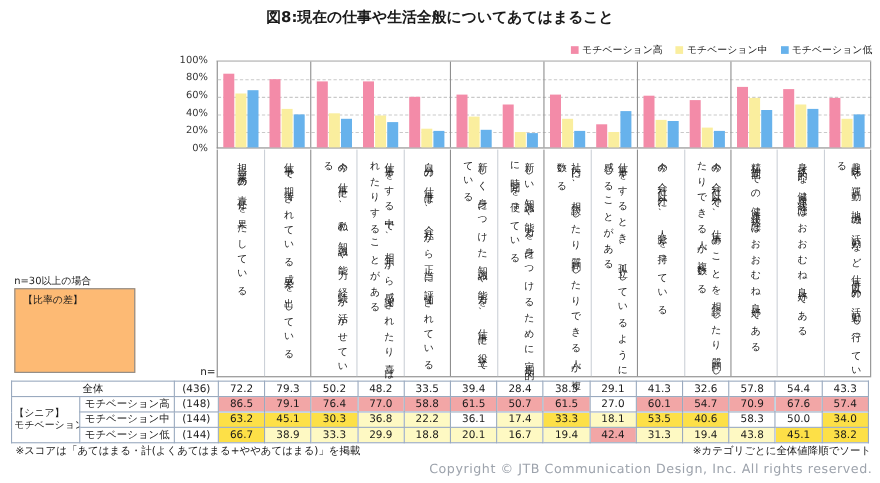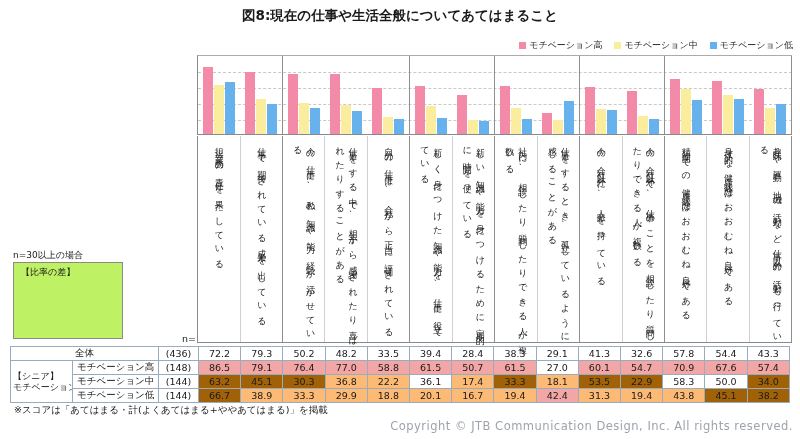--- a/index.html
+++ b/index.html
@@ -30,38 +30,38 @@
   .cat-area { position:absolute; left:197px; top:136px; width:595px; height:207px; display:flex;
               border-left:1px solid #8a8a8a; border-bottom:1px solid #8a8a8a; }
   .cat-section { display:flex; border-right:1px solid #8f8f8f; }
   .cat-cell { flex:1; display:flex; justify-content:center; padding-top:4px; border-right:1px solid #ccd1d8; }
   .cat-cell:last-child { border-right:none; }
   .vtext { writing-mode:vertical-rl; text-orientation:upright; font-size:9px;
            line-height:1.45; letter-spacing:4px; }
 
   .note-n30 { position:absolute; left:13px; top:249px; font-size:9px; }
   .diff-box { position:absolute; left:13px; top:262px; width:110px; height:77px;
-              border:1px solid #8a8a8a; padding:3px 0 0 7px; background:#bef264; }
+              border:1px solid #8a8a8a; padding:3px 0 0 7px; background:#fdba74; }
   .diff-title { font-size:9px; margin-bottom:2px; }
   .diff-row { display:flex; align-items:center; gap:5px; height:15px; }
   .diff-swatch { width:22px; height:10px; display:inline-block; }
   .diff-row span:last-child { font-size:8.5px; }
 
   .n-eq { position:absolute; left:158px; top:333px; width:38px; text-align:right; font-size:9.5px; }
 
   .data-table { position:absolute; left:10px; top:346px; width:780px;
                 border-collapse:collapse; table-layout:fixed; font-size:9.5px; }
   .data-table td { border:1px solid #9aaabf; height:13px; padding:0 2px;
                    text-align:center; overflow:hidden; white-space:nowrap; }
   .data-table td.grp { font-size:9px; line-height:1.2; text-align:left; }
   .data-table td.slabel { text-align:left; padding-left:4px; }
   .data-table td.center { text-align:center; }
   .data-table td.p10 { background:#f2a6a6; }
-  .data-table td.m5  { background:#a16207; }
-  .data-table td.m10 { background:#fdba74; }
+  .data-table td.m5  { background:#fde047; }
+  .data-table td.m10 { background:#fef9c3; }
 
   .fn-left  { position:absolute; left:14px; top:404px; font-size:9.5px; }
   .fn-right { position:absolute; right:8px; top:404px; font-size:9.5px; }
   .copyright { position:absolute; right:7px; top:419px; font-size:11.5px;
                color:#9da3ac; letter-spacing:0.5px; }
 </style>
 </head>
 <body>
 
 <div class="page">
@@ -73,20 +73,28 @@
         <span>モチベーション高</span>
       </span>
       <span class="leg-item">
         <span class="leg-swatch" style="background: rgb(250, 238, 158);"></span>
         <span>モチベーション中</span>
       </span>
       <span class="leg-item">
         <span class="leg-swatch" style="background: rgb(103, 178, 236);"></span>
         <span>モチベーション低</span>
       </span>
+    </div>
+  <div class="y-axis" id="yAxis">
+      <div class="ytick" style="top: -5px;">100%</div>
+      <div class="ytick" style="top: 11px;">80%</div>
+      <div class="ytick" style="top: 27px;">60%</div>
+      <div class="ytick" style="top: 43px;">40%</div>
+      <div class="ytick" style="top: 59px;">20%</div>
+      <div class="ytick" style="top: 75px;">0%</div>
     </div>
   <div class="plot" id="plot">
       <div class="gridline" style="top: 16px;"></div>
       <div class="gridline" style="top: 32px;"></div>
       <div class="gridline" style="top: 48px;"></div>
       <div class="gridline" style="top: 64px;"></div>
       <div class="sections">
         <div class="plot-section" style="flex: 2 1 0%;">
           <div class="bar-group">
             <div class="bar" style="background: rgb(243, 139, 168); height: 67.5px;"></div>
@@ -288,21 +296,21 @@
           <td class="val m5">63.2</td>
           <td class="val m5">45.1</td>
           <td class="val m5">30.3</td>
           <td class="val m10">36.8</td>
           <td class="val m10">22.2</td>
           <td class="val ">36.1</td>
           <td class="val m10">17.4</td>
           <td class="val m5">33.3</td>
           <td class="val m10">18.1</td>
           <td class="val m5">53.5</td>
-          <td class="val m5">22.9</td>
+          <td class="val m5">40.6</td>
           <td class="val ">58.3</td>
           <td class="val ">50.0</td>
           <td class="val m5">34.0</td>
         </tr>
         <tr>
           <td class="slabel">モチベーション低</td>
           <td class="ncol">(144)</td>
           <td class="val m5">66.7</td>
           <td class="val m10">38.9</td>
           <td class="val m10">33.3</td>
@@ -315,14 +323,15 @@
           <td class="val m10">31.3</td>
           <td class="val m10">19.4</td>
           <td class="val m10">43.8</td>
           <td class="val m5">45.1</td>
           <td class="val m5">38.2</td>
         </tr>
       </tbody>
   </table>
 
   <div class="fn-left">※スコアは「あてはまる・計(よくあてはまる+ややあてはまる)」を掲載</div>
+  <div class="fn-right">※カテゴリごとに全体値降順でソート</div>
   <div class="copyright">Copyright © JTB Communication Design, Inc. All rights reserved.</div>
 </div>
 
 </body></html>

